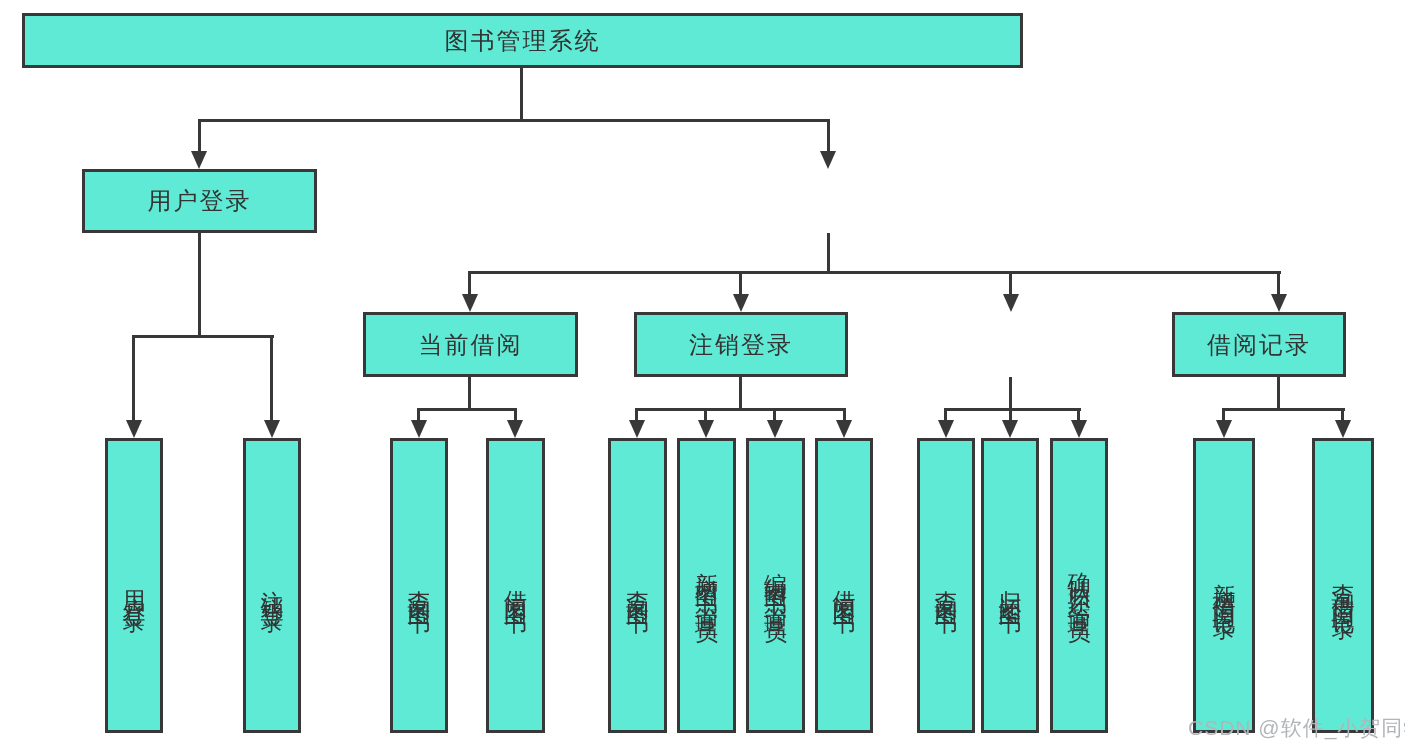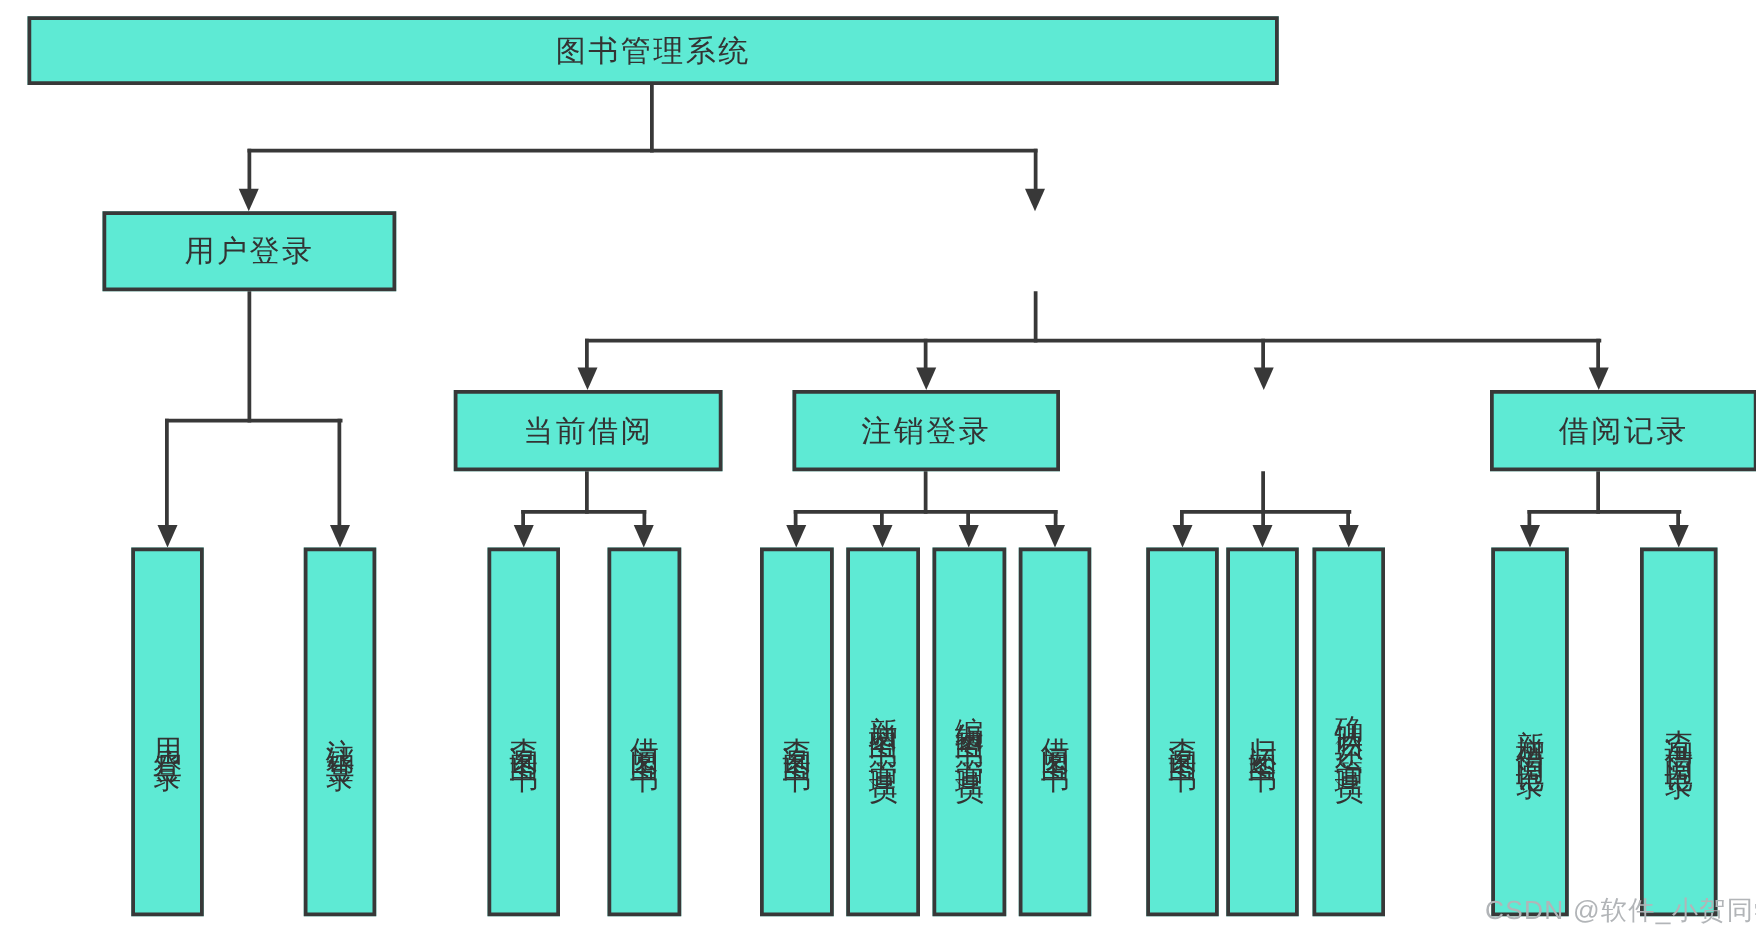--- a/index.html
+++ b/index.html
@@ -84,21 +84,21 @@
   <div class="arrowhead" style="left:1003px; top:294px;"></div>
   <div class="vline" style="left:1277px; top:271px; width:3px; height:27px;"></div>
   <div class="arrowhead" style="left:1271px; top:294px;"></div>
 
   <div class="node node-h" style="left:363px; top:312px; width:215px; height:65px;">
     <span>当前借阅</span>
   </div>
   <div class="node node-h" style="left:634px; top:312px; width:214px; height:65px;">
     <span>注销登录</span>
   </div>
-  <div class="node node-h" style="left:1172px; top:312px; width:214px; height:65px;margin-left:20px;">
+  <div class="node node-h" style="left:1172px; top:312px; width:174px; height:65px;">
     <span>借阅记录</span>
   </div>
 
   <div class="vline" style="left:468px; top:377px; width:3px; height:34px;"></div>
   <div class="hline" style="left:417px; top:408px; width:100px; height:3px;"></div>
   <div class="vline" style="left:417px; top:408px; width:3px; height:14px;"></div>
   <div class="arrowhead" style="left:411px; top:420px;"></div>
   <div class="vline" style="left:514px; top:408px; width:3px; height:14px;"></div>
   <div class="arrowhead" style="left:507px; top:420px;"></div>
 

